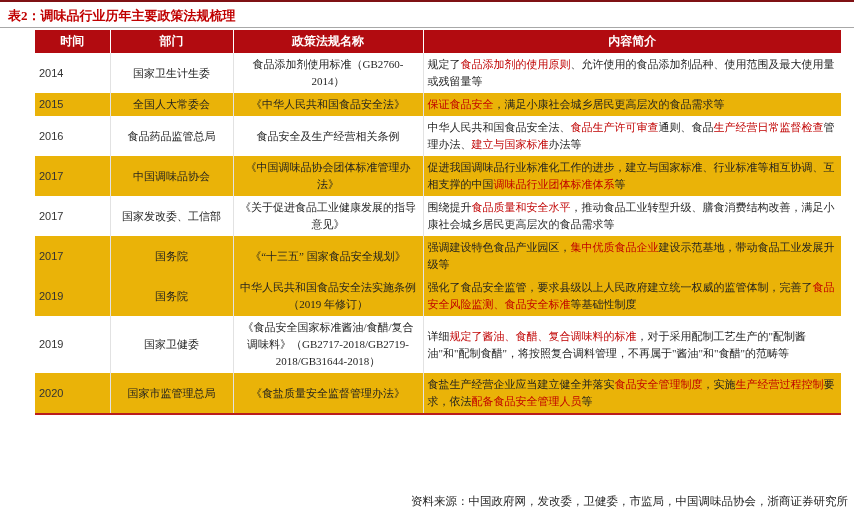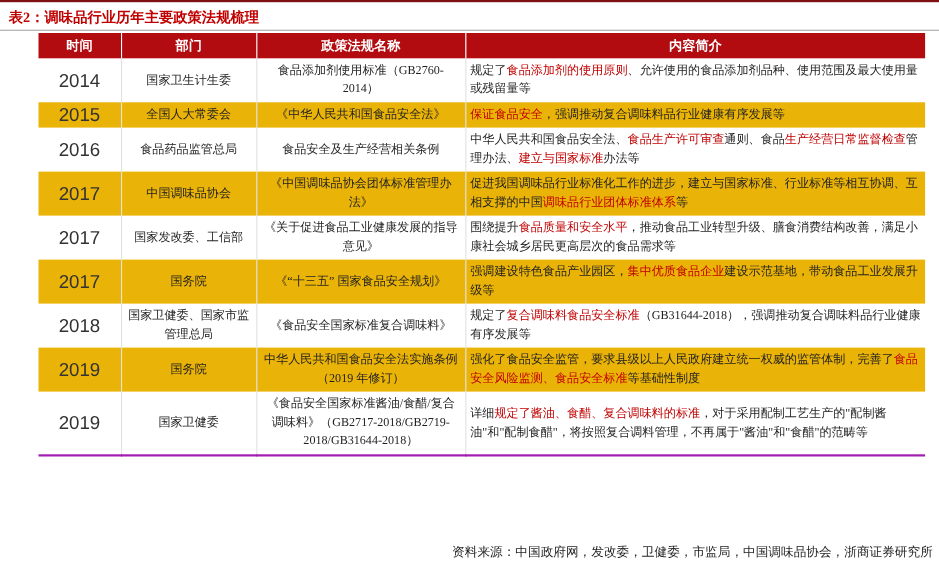--- a/index.html
+++ b/index.html
@@ -10,40 +10,40 @@
   }
   .top-rule{position:absolute;left:0;top:0;width:854px;height:2px;background:#7f1114;}
   .page-title{
     position:absolute;left:8px;top:7px;width:840px;
     font-size:13px;font-weight:bold;color:#c00000;letter-spacing:0;
   }
   .title-rule{position:absolute;left:0;top:27px;width:854px;height:1px;background:#a8a8a8;}
   .policy-table{
     position:absolute;left:35px;top:30px;width:806px;
     border-collapse:collapse;table-layout:fixed;
-    border-bottom:2px solid #a21caf;
+    border-bottom:2px solid #b91c1c;
   }
   .policy-table col.c-year{width:75px;}
   .policy-table col.c-dept{width:123px;}
   .policy-table col.c-policy{width:190px;}
   .policy-table col.c-content{width:418px;}
   .policy-table th{
     background:#b20b10;color:#ffffff;font-weight:bold;font-size:12px;
     padding:4px 2px;text-align:center;border-left:1px solid #ffffff;
     line-height:15px;
   }
   .policy-table th:first-child{border-left:none;}
   .policy-table td{
     font-size:11px;line-height:17px;color:#1f1f1f;
     padding:3px 4px;vertical-align:middle;
     border-left:1px solid #e2e2e2;
   }
   .policy-table td:first-child{border-left:none;}
   .policy-table tr.alt td{background:#eab308;}
-  td.cell-year{text-align:center;font-family:"Liberation Sans","DejaVu Sans",sans-serif;font-size:17px;color:#333;}
+  td.cell-year{font-family:"Liberation Sans","DejaVu Sans",sans-serif;font-size:11px;color:#333;}
   td.cell-dept{text-align:center;}
   td.cell-policy{text-align:center;}
   td.cell-content{text-align:left;}
   .red-em{color:#c00000;}
   .source-note{
     position:absolute;left:8px;top:494px;width:840px;
     font-size:11.5px;color:#1f1f1f;text-align:right;
   }
 </style>
 </head>
@@ -74,21 +74,21 @@
       <tr>
         <td class="cell-year">2014</td>
         <td class="cell-dept">国家卫生计生委</td>
         <td class="cell-policy">食品添加剂使用标准（GB2760-2014）</td>
         <td class="cell-content"><span>规定了</span><span class="red-em">食品添加剂的使用原则</span><span>、允许使用的食品添加剂品种、使用范围及最大使用量或残留量等</span></td>
       </tr>
       <tr class="alt">
         <td class="cell-year">2015</td>
         <td class="cell-dept">全国人大常委会</td>
         <td class="cell-policy">《中华人民共和国食品安全法》</td>
-        <td class="cell-content"><span class="red-em">保证食品安全</span><span>，强调推动复合调味料品行业健康有序发展等</span></td>
+        <td class="cell-content"><span class="red-em">保证食品安全</span><span>，满足小康社会城乡居民更高层次的食品需求等</span></td>
       </tr>
       <tr>
         <td class="cell-year">2016</td>
         <td class="cell-dept">食品药品监管总局</td>
         <td class="cell-policy">食品安全及生产经营相关条例</td>
         <td class="cell-content"><span>中华人民共和国食品安全法、</span><span class="red-em">食品生产许可审查</span><span>通则、食品</span><span class="red-em">生产经营日常监督检查</span><span>管理办法、</span><span class="red-em">建立与国家标准</span><span>办法等</span></td>
       </tr>
       <tr class="alt">
         <td class="cell-year">2017</td>
         <td class="cell-dept">中国调味品协会</td>
@@ -100,34 +100,34 @@
         <td class="cell-dept">国家发改委、工信部</td>
         <td class="cell-policy">《关于促进食品工业健康发展的指导意见》</td>
         <td class="cell-content"><span>围绕提升</span><span class="red-em">食品质量和安全水平</span><span>，推动食品工业转型升级、膳食消费结构改善，满足小康社会城乡居民更高层次的食品需求等</span></td>
       </tr>
       <tr class="alt">
         <td class="cell-year">2017</td>
         <td class="cell-dept">国务院</td>
         <td class="cell-policy">《“十三五” 国家食品安全规划》</td>
         <td class="cell-content"><span>强调建设特色食品产业园区，</span><span class="red-em">集中优质食品企业</span><span>建设示范基地，带动食品工业发展升级等</span></td>
       </tr>
-      <tr>
-        <td class="cell-year">2018</td>
-        <td class="cell-dept">国家卫健委、国家市监管理总局</td>
-        <td class="cell-policy">《食品安全国家标准复合调味料》</td>
-        <td class="cell-content"><span>规定了</span><span class="red-em">复合调味料食品安全标准</span><span>（GB31644-2018），强调推动复合调味料品行业健康有序发展等</span></td>
-      </tr>
       <tr class="alt">
         <td class="cell-year">2019</td>
         <td class="cell-dept">国务院</td>
         <td class="cell-policy">中华人民共和国食品安全法实施条例（2019 年修订）</td>
         <td class="cell-content"><span>强化了食品安全监管，要求县级以上人民政府建立统一权威的监管体制，完善了</span><span class="red-em">食品安全风险监测、食品安全标准</span><span>等基础性制度</span></td>
       </tr>
       <tr>
         <td class="cell-year">2019</td>
         <td class="cell-dept">国家卫健委</td>
         <td class="cell-policy">《食品安全国家标准酱油/食醋/复合调味料》（GB2717-2018/GB2719-2018/GB31644-2018）</td>
         <td class="cell-content"><span>详细</span><span class="red-em">规定了酱油、食醋、复合调味料的标准</span><span>，对于采用配制工艺生产的"配制酱油"和"配制食醋"，将按照复合调料管理，不再属于"酱油"和"食醋"的范畴等</span></td>
       </tr>
+      <tr class="alt">
+        <td class="cell-year">2020</td>
+        <td class="cell-dept">国家市监管理总局</td>
+        <td class="cell-policy">《食盐质量安全监督管理办法》</td>
+        <td class="cell-content"><span>食盐生产经营企业应当建立健全并落实</span><span class="red-em">食品安全管理制度</span><span>，实施</span><span class="red-em">生产经营过程控制</span><span>要求，依法</span><span class="red-em">配备食品安全管理人员</span><span>等</span></td>
+      </tr>
     </tbody>
 </table>
 
 <div class="source-note">资料来源：中国政府网，发改委，卫健委，市监局，中国调味品协会，浙商证券研究所</div>
 
 </body></html>

